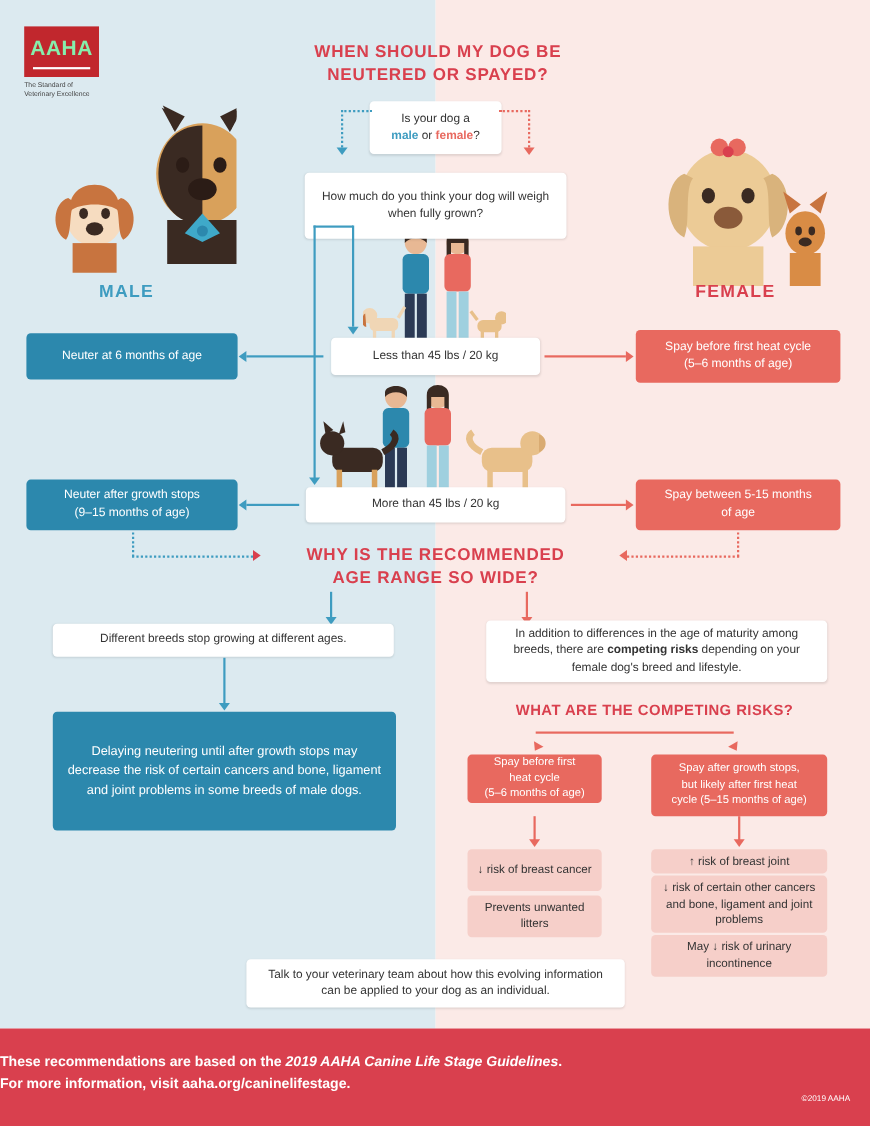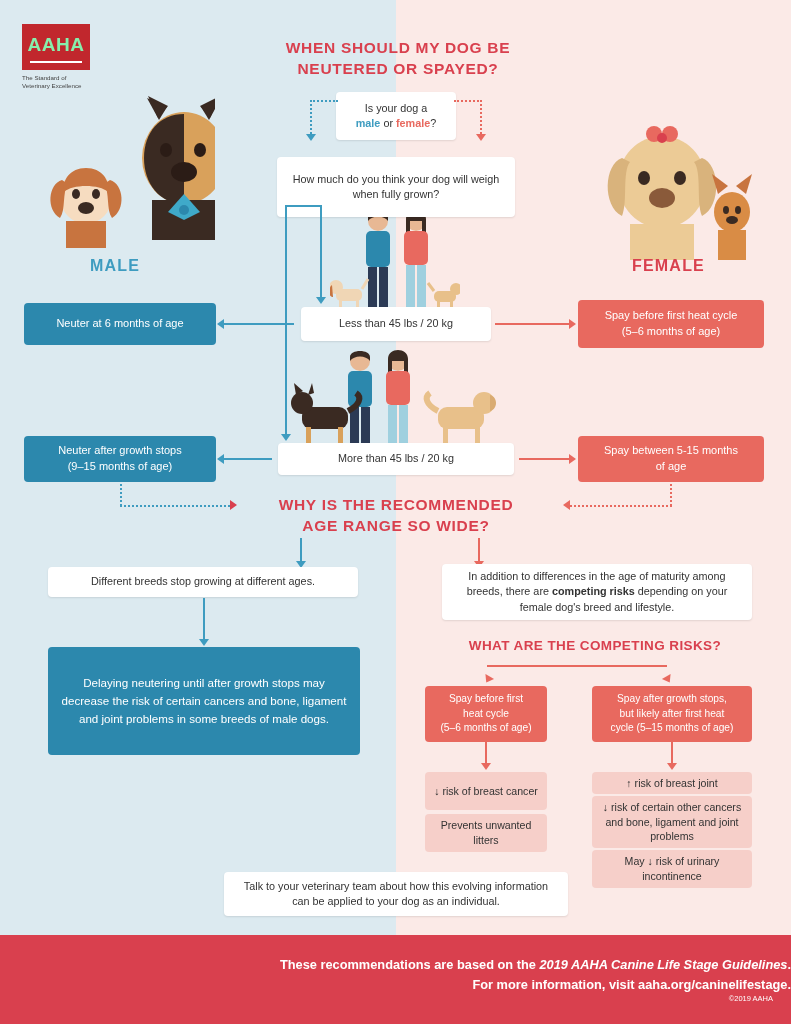--- a/index.html
+++ b/index.html
@@ -90,21 +90,21 @@
 
   .arr { position: absolute; width: 0; height: 0; }
   .arr-d-b { border-left: 5px solid transparent; border-right: 5px solid transparent; border-top: 7px solid #3e9cc0; }
   .arr-d-r { border-left: 5px solid transparent; border-right: 5px solid transparent; border-top: 7px solid #e8695f; }
   .arr-l-b { border-top: 5px solid transparent; border-bottom: 5px solid transparent; border-right: 7px solid #3e9cc0; }
   .arr-r-r { border-top: 5px solid transparent; border-bottom: 5px solid transparent; border-left: 7px solid #e8695f; }
   .arr-l-r { border-top: 5px solid transparent; border-bottom: 5px solid transparent; border-right: 7px solid #e8695f; }
 
   
   .footer-text {
-    position: absolute; left: 0; top: 955px; width: 791px; text-align: right;
+    position: absolute; left: 0; top: 955px; width: 791px; text-align: left;
     color: #fff; font-size: 12.8px; line-height: 1.6; font-weight: bold;
   }
   .footer-text .it { font-style: italic; font-weight: bold; }
   .copyright { position: absolute; right: 18px; top: 994px; color: #fff; font-size: 7.5px; }
 
   .art { position: absolute; }
 </style>
 </head>
 <body>
 
@@ -354,21 +354,21 @@
   <div class="wbox" style="left:442px; top:564px; width:310px; height:56px; padding:6px 12px;">
     <div><span>In addition to differences in the age of maturity among breeds, there are </span><b>competing risks</b><span> depending on your female dog's breed and lifestyle.</span></div>
   </div>
 
   <div class="h-risks" style="left:400px; top:638px; width:390px;">WHAT ARE THE COMPETING RISKS?</div>
 
   <div class="ln sol-h-r" style="left:487px; top:665px; width:180px;"></div>
   <div class="arr arr-d-r" style="left:483px; top:676px; transform:rotate(30deg);"></div>
   <div class="arr arr-d-r" style="left:663px; top:676px; transform:rotate(-30deg);"></div>
 
-  <div class="rbox" style="left:425px; top:686px; width:122px; height:56px; padding:5px 6px;">
+  <div class="rbox" style="left:425px; top:686px; width:122px; height:44px; padding:5px 6px;">
     <div style="font-size:10.2px;">
       <span>Spay before first</span><br>
       <span>heat cycle</span><br>
       <span>(5–6 months of age)</span>
     </div>
   </div>
   <div class="ln sol-v-r" style="left:485px; top:742px; height:22px;"></div>
   <div class="arr arr-d-r" style="left:481px; top:763px;"></div>
 
   <div class="pbox" style="left:425px; top:772px; width:122px; height:38px;">

